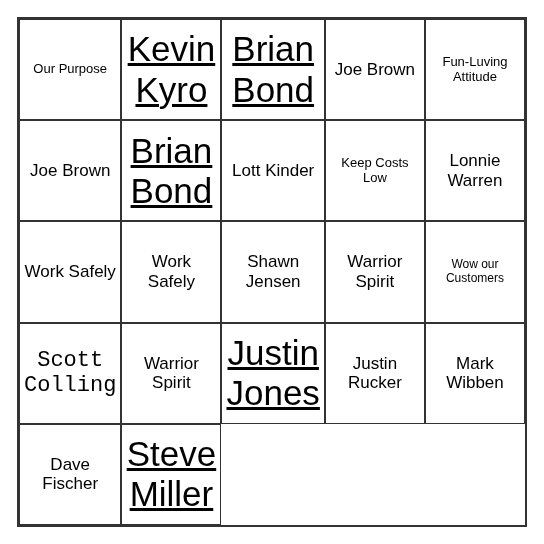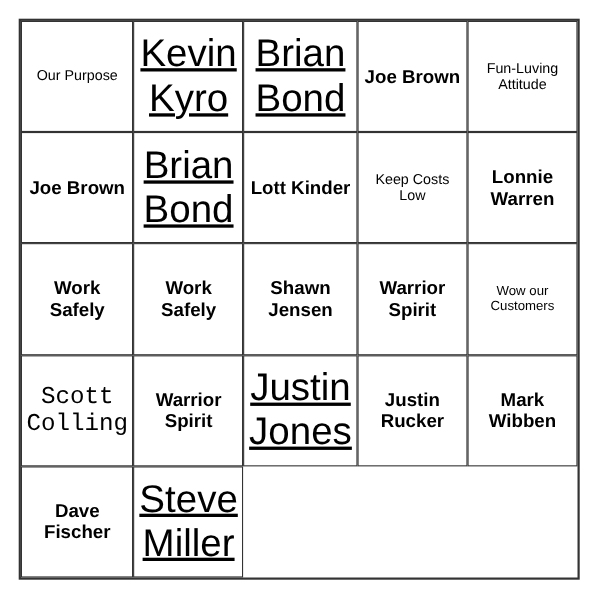--- a/index.html
+++ b/index.html
@@ -47,21 +47,21 @@
       font-weight: normal;
       text-decoration: underline;
     }
     .size-lg {
       font-size: 22px;
       font-weight: normal;
       font-family: Liberation Mono, monospace;
     }
     .size-md {
       font-size: 17px;
-      font-weight: bold;
+      font-weight: normal;
     }
     .size-sm {
       font-size: 13px;
       font-weight: normal;
     }
     .size-xs {
       font-size: 12px;
       font-weight: normal;
     }
   </style>

